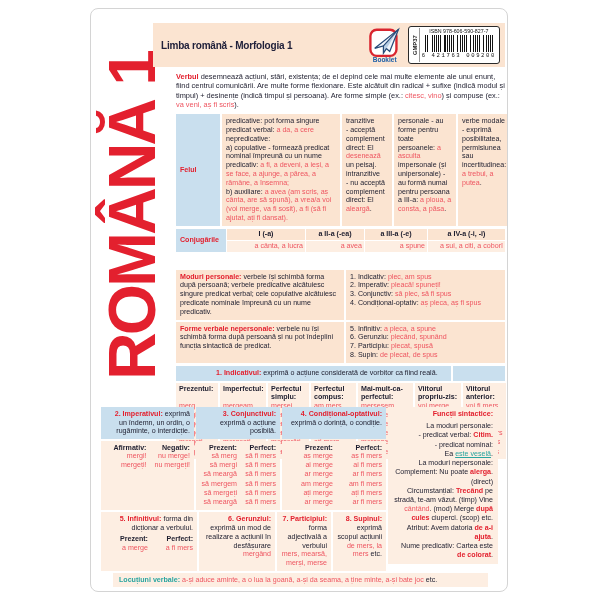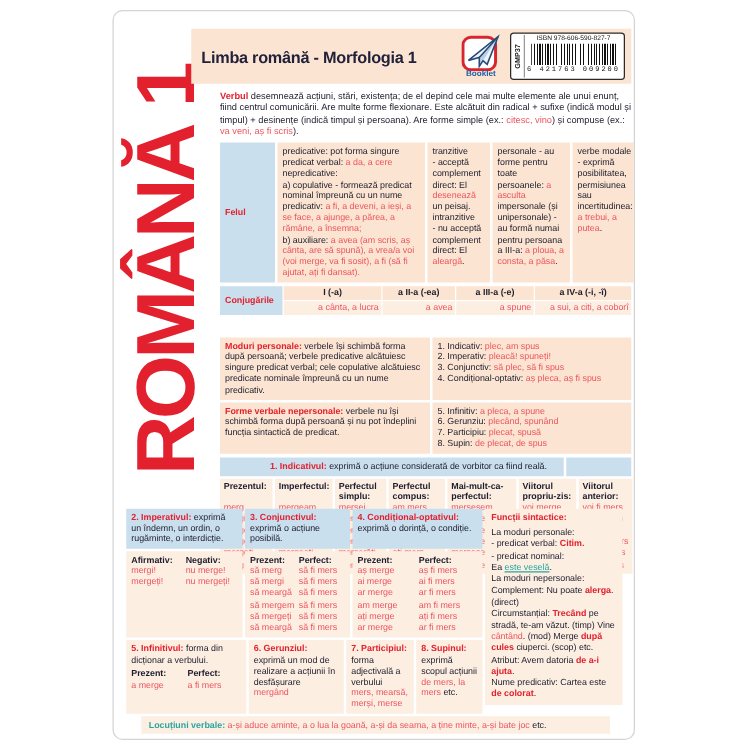--- a/index.html
+++ b/index.html
@@ -14,21 +14,21 @@
   
   .brand{position:absolute;left:0px;top:10px;width:82px;height:394px;}
   .brand-text{position:absolute;left:50%;top:50%;
     transform:translate(-50%,-50%) rotate(-90deg);white-space:nowrap;
     font-size:66px;font-weight:bold;letter-spacing:-3px;color:var(--red);}
   
   .upper{position:absolute;left:62px;top:14px;width:352px;}
   .indent{margin-left:23px;}
   .band{display:flex;align-items:center;gap:5px;background:var(--cream);
     padding:3px 5px 3px 8px;height:44px;}
-  .title{flex:1;font-size:13px;font-weight:bold;color:#21213b;letter-spacing:-0.2px;}
+  .title{flex:1;font-size:10px;font-weight:bold;color:#21213b;letter-spacing:-0.2px;}
   .logo{width:36px;text-align:center;position:relative;}
   .logo svg{display:block;margin:0 auto;}
   .logo-text{font-size:6.5px;font-weight:bold;color:var(--navy);margin-top:-1px;}
   .barcode{display:flex;background:#fff;border:1px solid #2a2a2a;border-radius:3px;
     padding:1px 3px;height:38px;align-items:stretch;}
   .gmp{writing-mode:vertical-rl;transform:rotate(180deg);font-size:5.8px;font-weight:bold;
     color:#222;border-left:1px solid #999;padding-left:1px;margin-right:2px;text-align:center;}
   .bc-right{display:flex;flex-direction:column;align-items:center;}
   .isbn{font-size:5.3px;color:#111;white-space:nowrap;}
   .bars{width:68px;height:17px;margin-top:1px;
@@ -61,21 +61,21 @@
   .ind{margin-top:3px;}
   .ind-head{display:flex;gap:2px;}
   .ind-head .grow{flex:1;padding-left:40px;}
   .endbox{width:52px;background:var(--blue);}
   .ind-table{margin-top:2px;display:grid;grid-template-columns:42px 46px 41px 45px 55px 46px 1fr;gap:2px;}
   .icol{background:var(--cream2);padding:2px 3px;font-size:7.1px;}
   .ih{font-weight:bold;min-height:17px;line-height:1.15;}
   .iforms{color:var(--pink);line-height:1.3;white-space:nowrap;}
   
   .lower{position:absolute;left:10px;top:398px;width:397px;}
-  .bottom-grid{display:grid;grid-template-columns:1fr 110px;gap:2px;align-items:start;}
+  .bottom-grid{display:grid;grid-template-columns:1fr 110px;gap:2px;align-items:start;text-align:right;}
   .row234{display:grid;grid-template-columns:93px 84px 1fr;gap:2px;}
   .sec-h{background:var(--blue);padding:3px 4px;font-size:7.1px;line-height:1.22;}
   .sec-b{background:var(--cream2);padding:3px 4px;font-size:7.1px;}
   .two-col{display:grid;grid-template-columns:1fr 1fr;gap:2px;}
   .sl{font-weight:bold;}
   .forms{color:var(--pink);line-height:1.3;white-space:nowrap;}
   .row5678{margin-top:2px;display:grid;grid-template-columns:96px 76px 54px 1fr;gap:2px;}
   .mini{background:var(--cream2);padding:3px 4px;font-size:7.1px;line-height:1.24;}
   .functii{background:var(--cream2);padding:3px 5px;font-size:7.1px;line-height:1.3;}
   .f-title{color:var(--red);font-weight:bold;margin-bottom:3px;}

